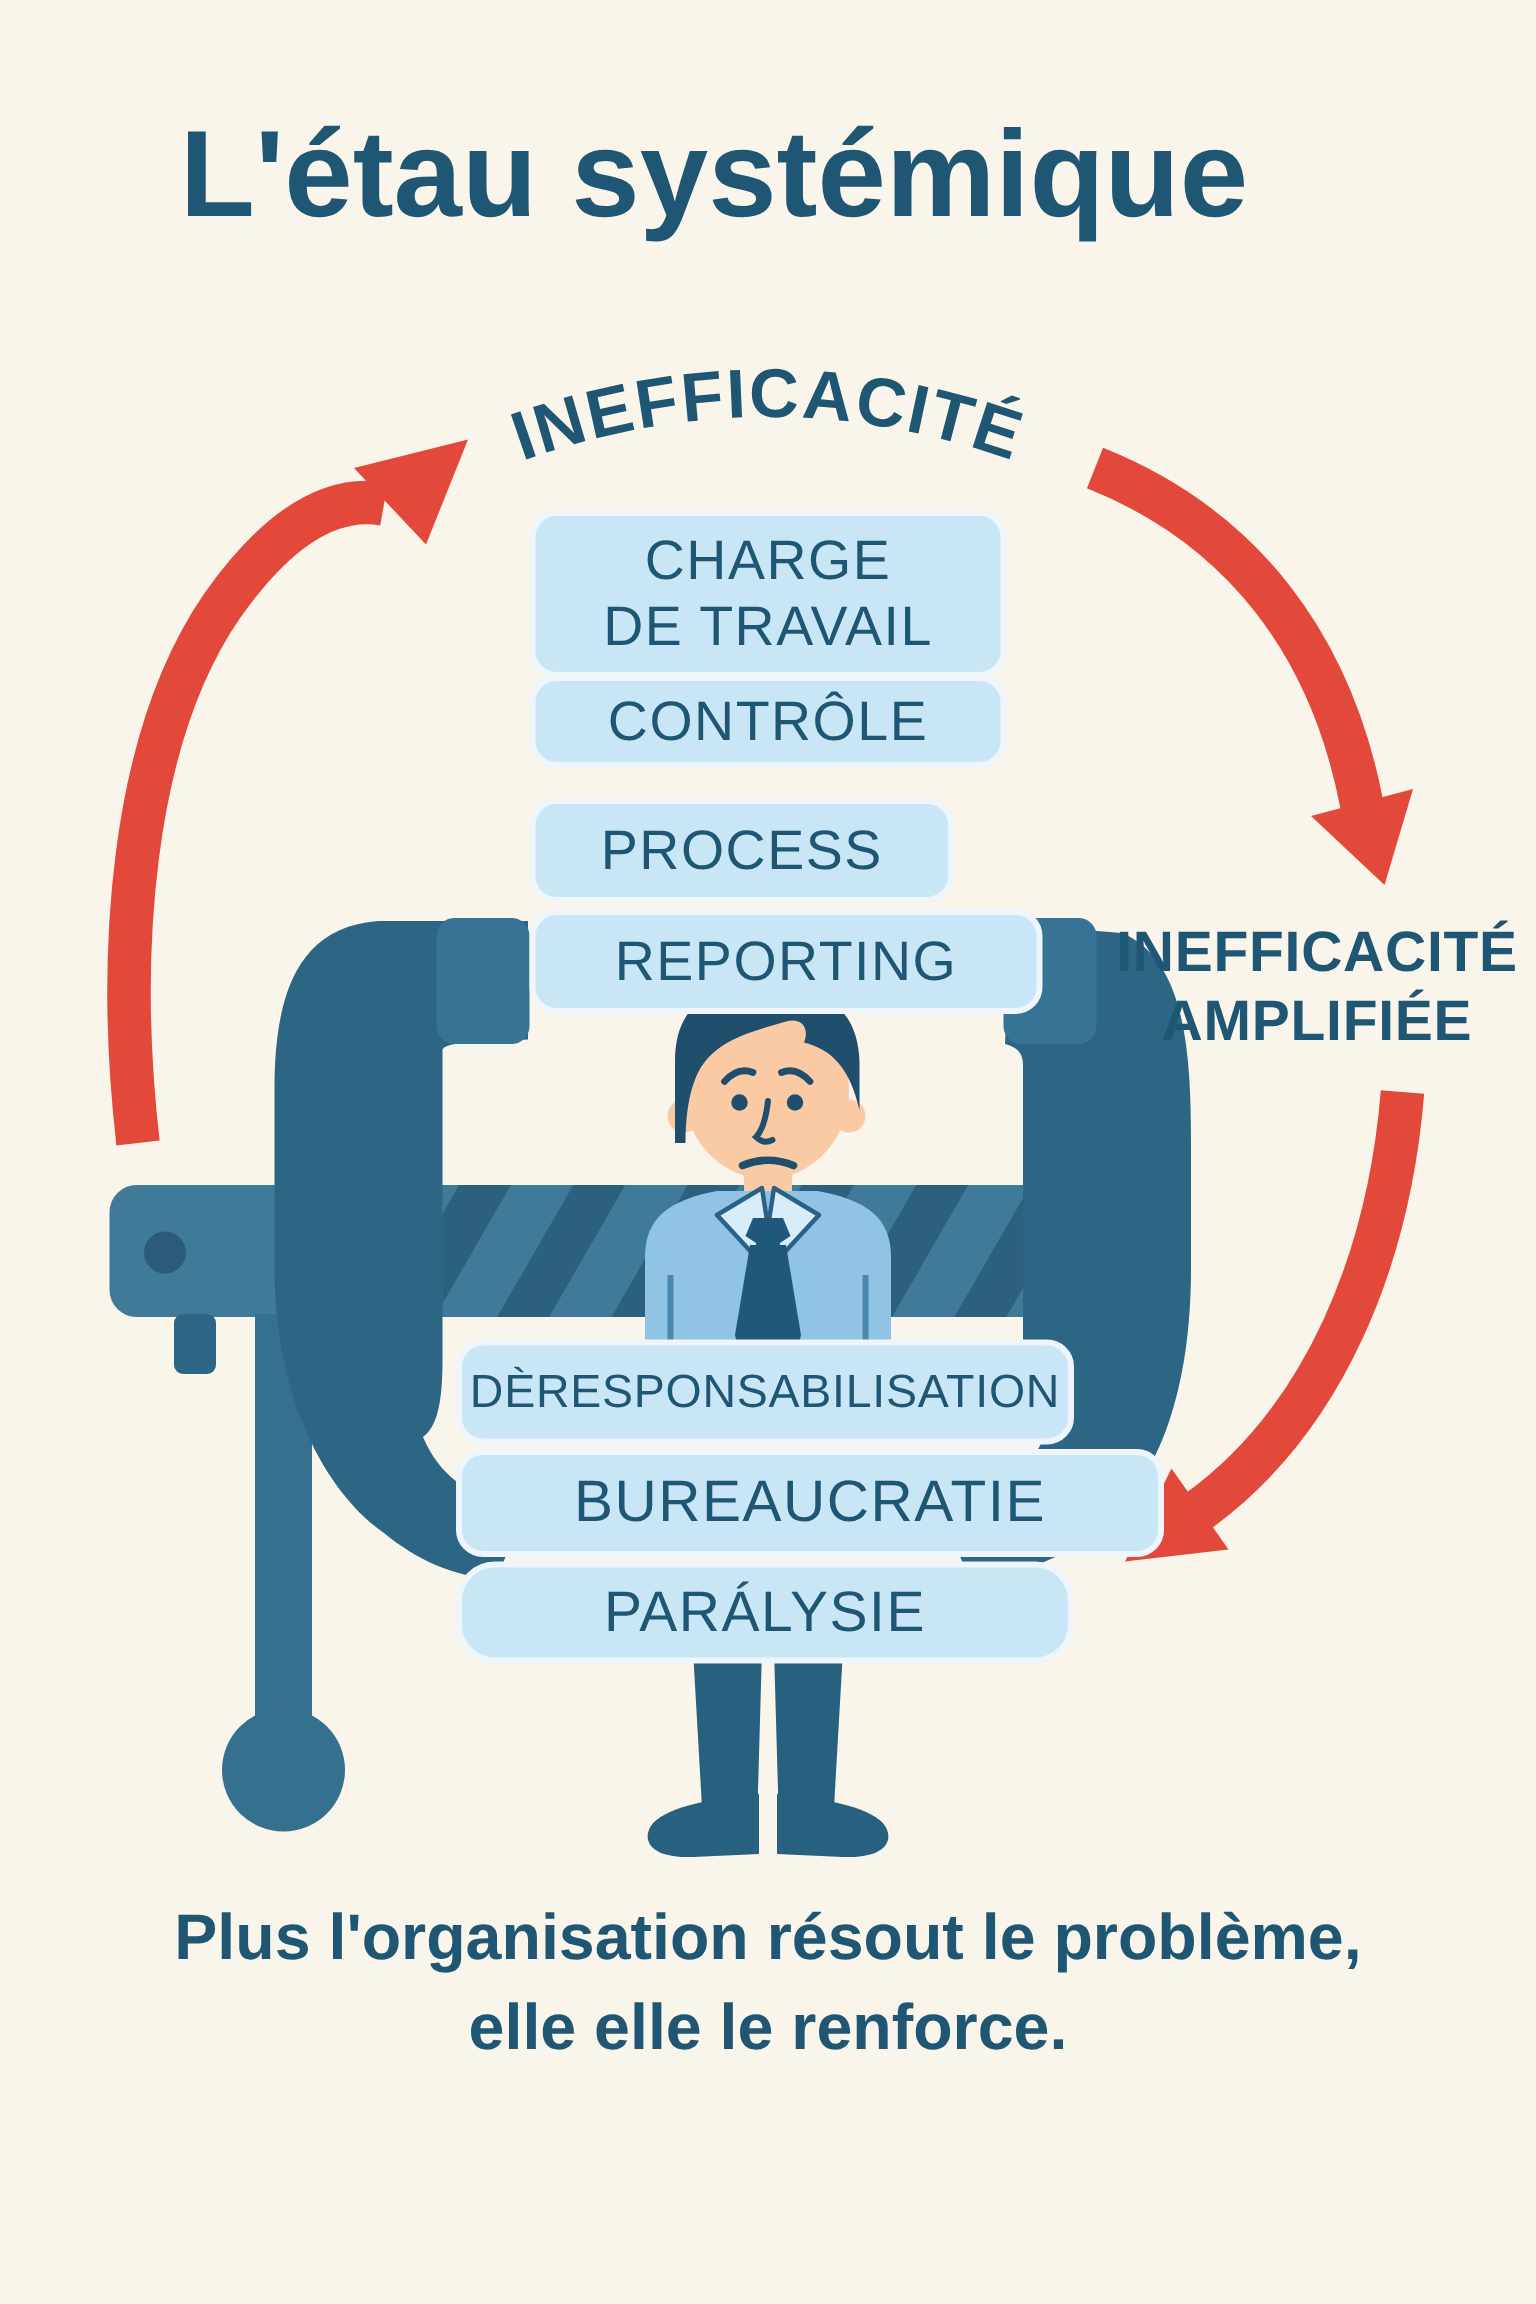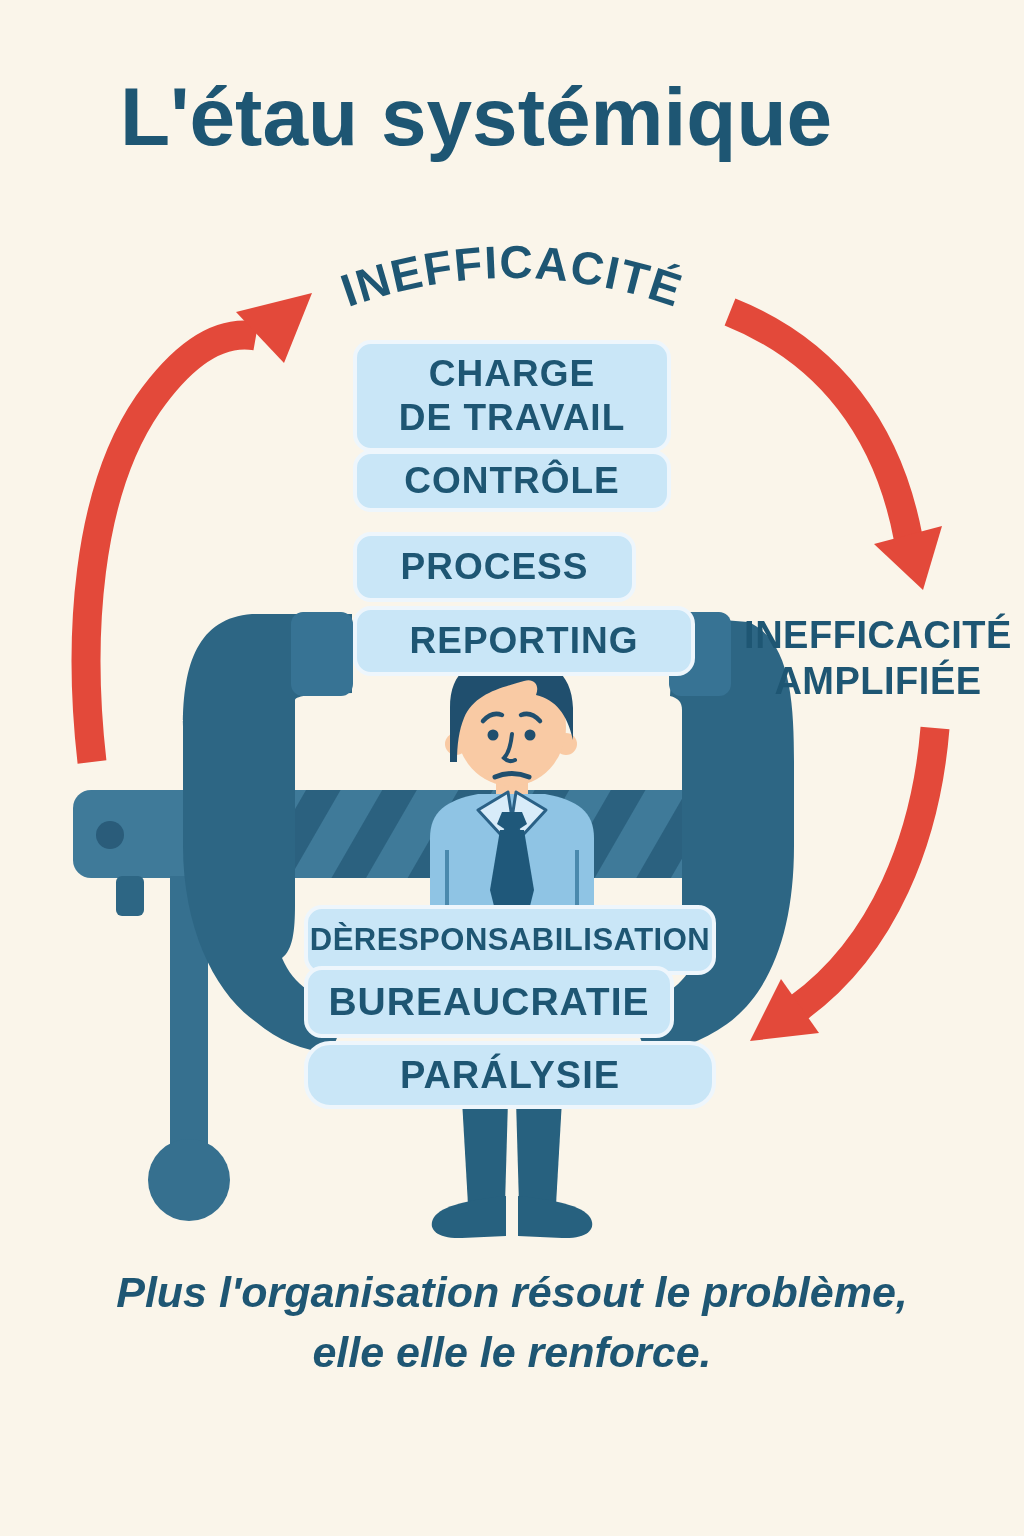--- a/index.html
+++ b/index.html
@@ -8,37 +8,37 @@
     overflow:hidden;font-family:"Liberation Sans",sans-serif;
   }
   #illustration{position:absolute;left:0;top:0;width:1024px;height:1536px;}
   .page-title{
     position:absolute;left:0;top:70px;width:952px;text-align:center;
     font-size:82px;font-weight:bold;color:#1e5673;letter-spacing:0px;
   }
   .factor-box{
     position:absolute;display:flex;align-items:center;justify-content:center;
     background:#c9e6f7;border:4px solid #eef6fc;border-radius:18px;
-    color:#1e5673;font-weight:bold;text-align:center;box-sizing:border-box;
+    color:#1e5673;font-weight:normal;text-align:center;box-sizing:border-box;
     white-space:pre-line;letter-spacing:1px;line-height:1.18;
   }
   .box-charge   {left:353px;top:340px;width:318px;height:112px;font-size:37px;}
   .box-controle {left:353px;top:450px;width:318px;height:62px;font-size:37px;}
   .box-process  {left:353px;top:532px;width:283px;height:70px;font-size:37px;}
   .box-reporting{left:353px;top:606px;width:342px;height:70px;font-size:37px;}
-  .box-derespo  {left:304px;top:893px;width:412px;height:70px;font-size:31px;letter-spacing:0.5px;margin-top:12px;}
-  .box-bureau   {left:304px;top:966px;width:370px;height:72px;font-size:39px;}
+  .box-derespo  {left:304px;top:893px;width:412px;height:70px;font-size:31px;letter-spacing:0.5px;}
+  .box-bureau   {left:304px;top:966px;width:472px;height:72px;font-size:39px;}
   .box-paralysie{left:304px;top:1041px;width:412px;height:68px;font-size:38px;border-radius:26px;}
   .amplified-label{
     position:absolute;left:730px;top:612px;width:296px;text-align:center;
     color:#1e5673;font-weight:bold;font-size:38px;line-height:46px;letter-spacing:0.5px;
   }
   .caption{
     position:absolute;left:0;top:1262px;width:1024px;text-align:center;
-    color:#1e5673;font-weight:bold;font-size:43px;line-height:60px;font-style:italic;
+    color:#1e5673;font-weight:bold;font-size:43px;line-height:60px;
   }
 </style>
 </head>
 <body>
 
 <div id="canvas">
 
   <svg id="illustration" viewBox="0 0 1024 1536">
     <defs>
       <pattern id="barstripes" width="66" height="66" patternUnits="userSpaceOnUse" patternTransform="rotate(30)">

